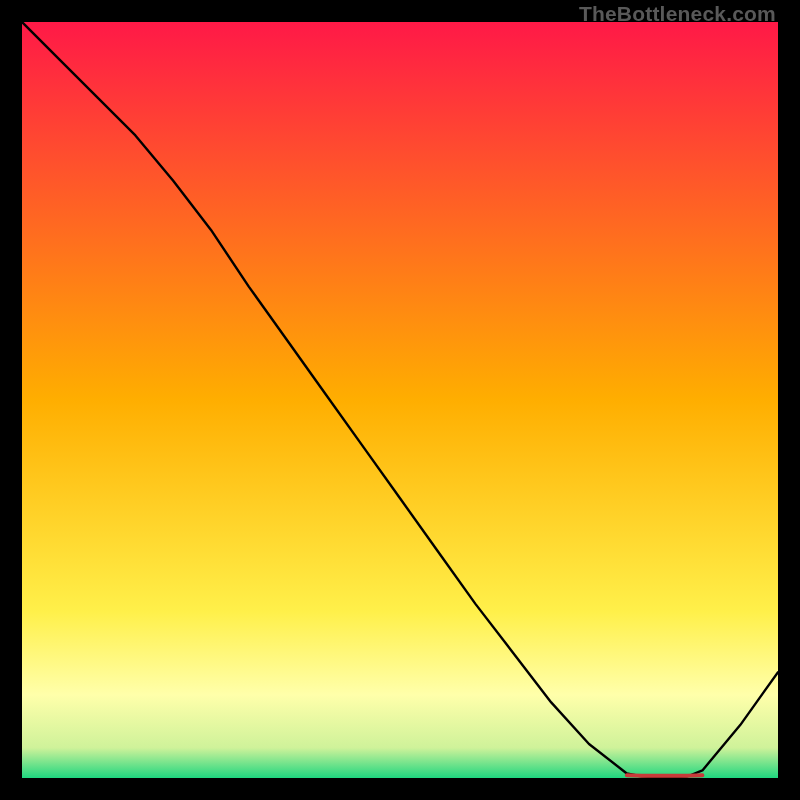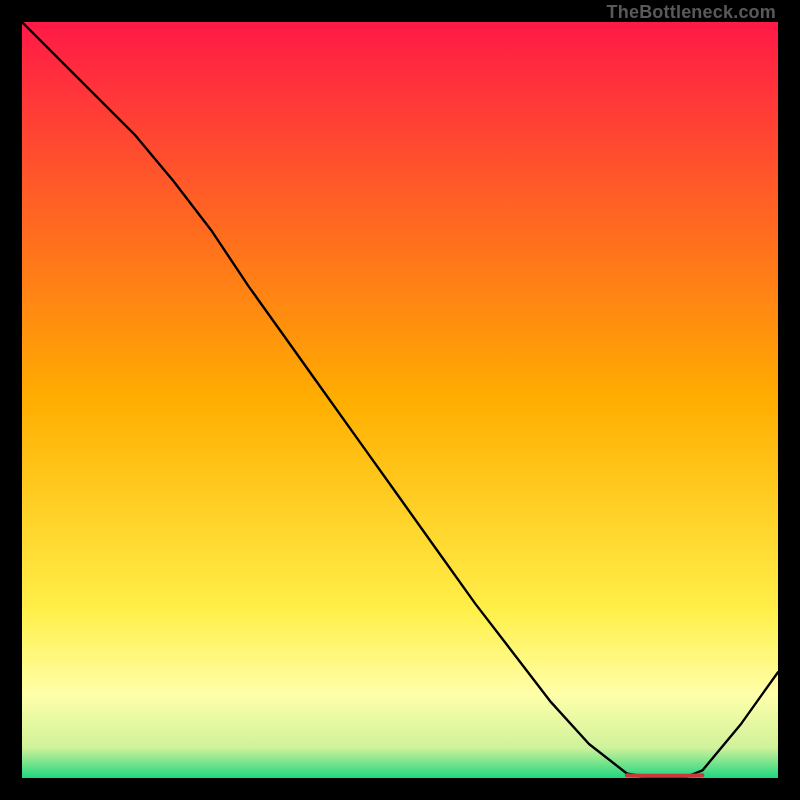--- a/index.html
+++ b/index.html
@@ -1,18 +1,18 @@
 <!DOCTYPE html>
 <html><head>
 <meta charset="utf-8">
 <style>
   * { margin: 0; padding: 0; box-sizing: border-box; }
   html, body { width: 800px; height: 800px; overflow: hidden; background: #000; font-family: Arial, sans-serif; }
   .wrap { position: relative; width: 800px; height: 800px; background: #000; }
-  .watermark { position: absolute; top: 2px; right: 24px; color: #595959; font-size: 18px; font-weight: 600; letter-spacing: 0.2px; text-align: right; }
+  .watermark { position: absolute; top: 2px; right: 24px; color: #595959; font-size: 21px; font-weight: 600; letter-spacing: 0.2px; text-align: right; }
   .plot { position: absolute; left: 22px; top: 22px; width: 756px; height: 756px; }
   .plot svg { display: block; }
 </style>
 </head>
 <body>
 
 <div class="wrap">
   <div class="watermark">TheBottleneck.com</div>
   <div class="plot">
     <svg viewBox="0 0 756 756" width="756" height="756">

